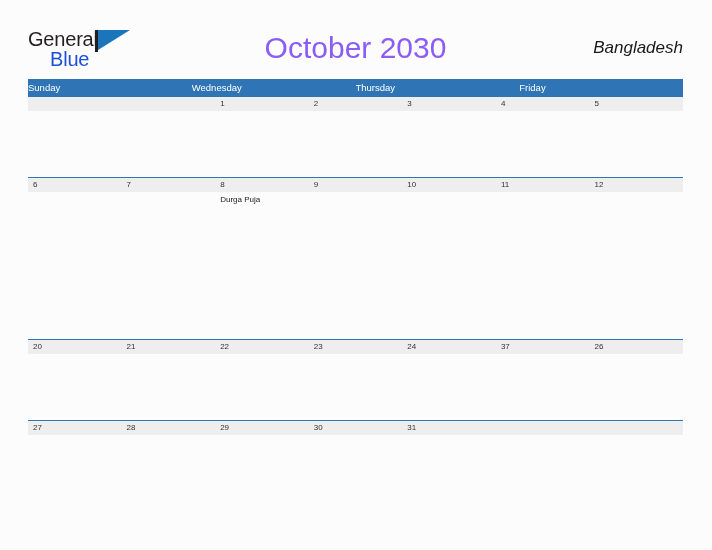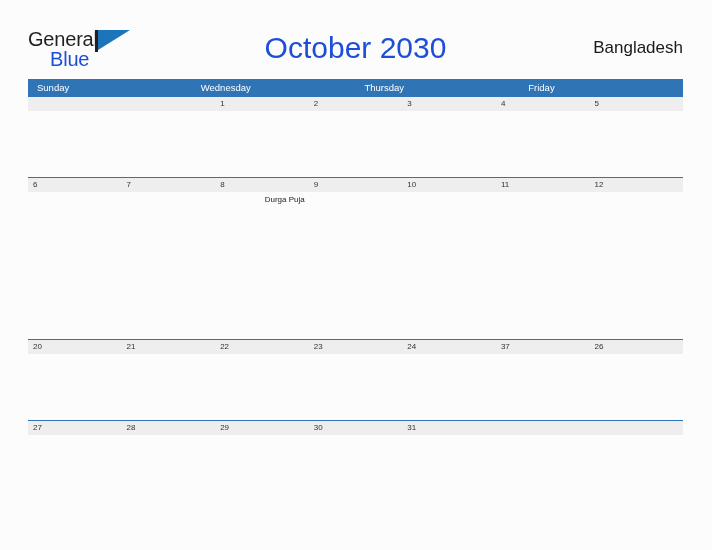--- a/index.html
+++ b/index.html
@@ -73,32 +73,33 @@
     border-right: 32px solid transparent;
   }
 
   .cal-title {
     position: absolute;
     left: 0;
     right: 0;
     top: 0;
     text-align: center;
     font-size: 30px;
-    color: #1d4ed8;
+    color: #8b5cf6;
     font-family: "Liberation Sans", sans-serif;
     line-height: 40px;
   }
 
   .country {
     position: absolute;
     right: 0;
     top: 10px;
     font-size: 17px;
     color: #1a1a1a;
     font-family: "Liberation Sans", sans-serif;
+    font-style: italic;
   }
 
   
   .calendar {
     position: absolute;
     left: 28px;
     top: 79px;
     width: 655px;
   }
 
@@ -106,21 +107,21 @@
     display: flex;
     width: 100%;
     background: #2f75b5;
     height: 17px;
   }
   .weekday {
     flex: 1 1 0;
     color: #ffffff;
     font-size: 9.5px;
     line-height: 17px;
-    padding-left: 9px;
+    padding-left: 0;
     box-sizing: border-box;
     font-family: "Liberation Sans", sans-serif;
     white-space: nowrap;
     overflow: hidden;
   }
 
   .week {
     width: 100%;
     height: 81px;
     position: relative;
@@ -146,21 +147,20 @@
     padding-left: 5px;
     box-sizing: border-box;
     font-family: "Liberation Sans", sans-serif;
   }
 
   .event-band {
     display: flex;
     width: 100%;
     height: 66px;
     background: transparent;
-    text-align: right;
   }
   .week-lastrow .event-band { height: 45px; }
 
   .event-cell {
     flex: 1 1 0;
     padding: 2px 4px 0 5px;
     box-sizing: border-box;
   }
   .event-text {
     font-size: 8px;

